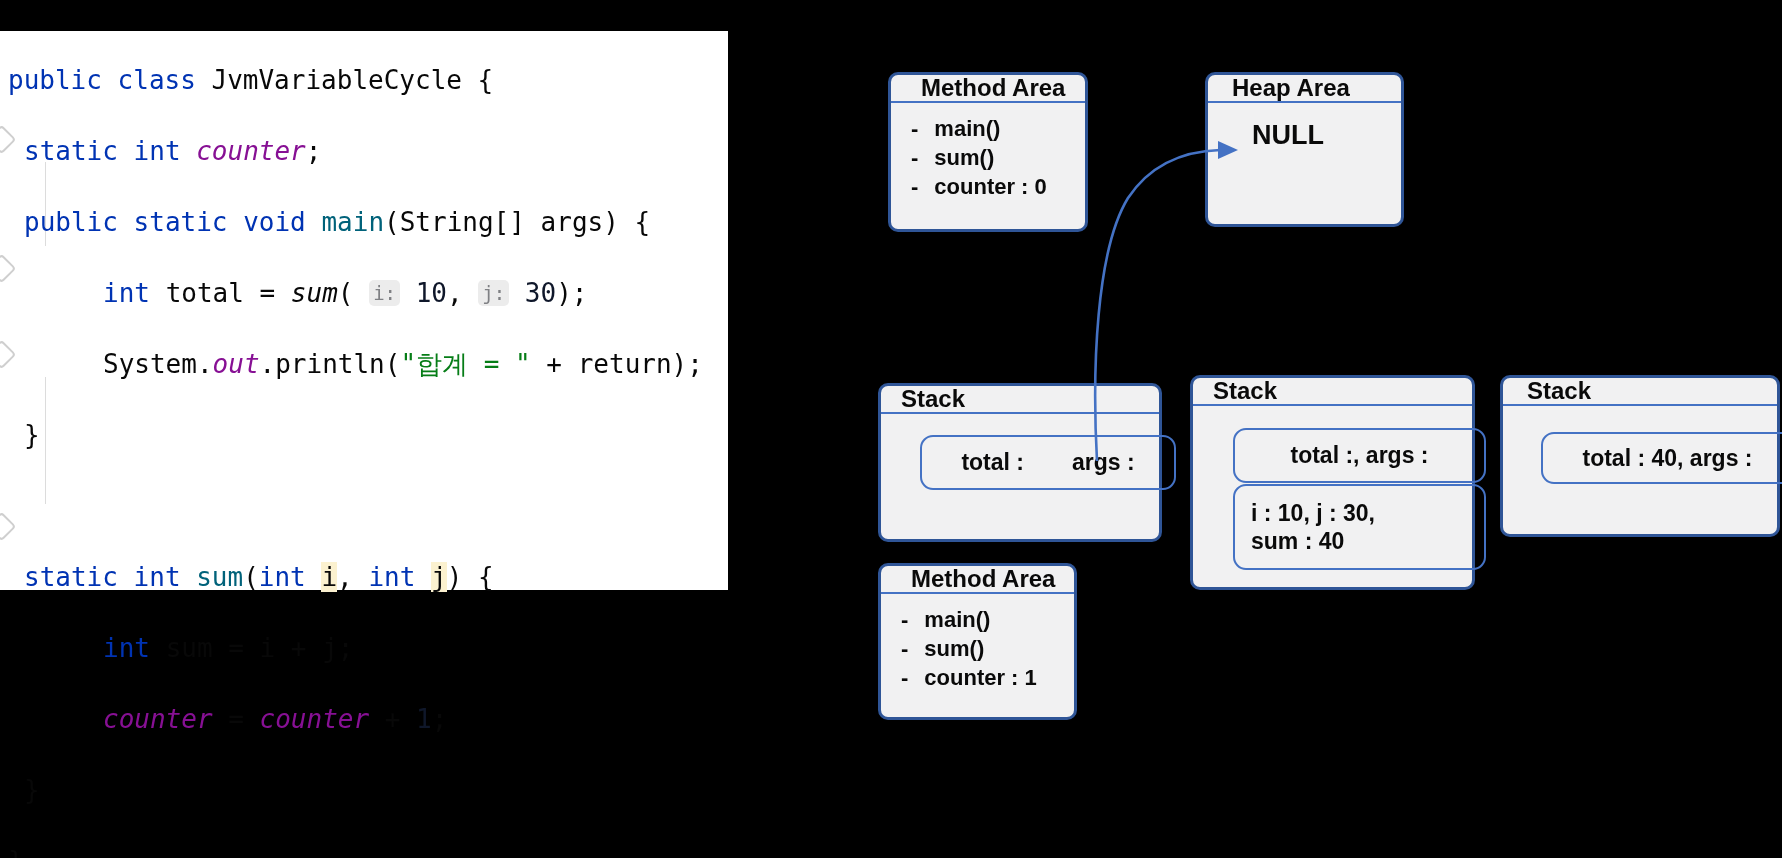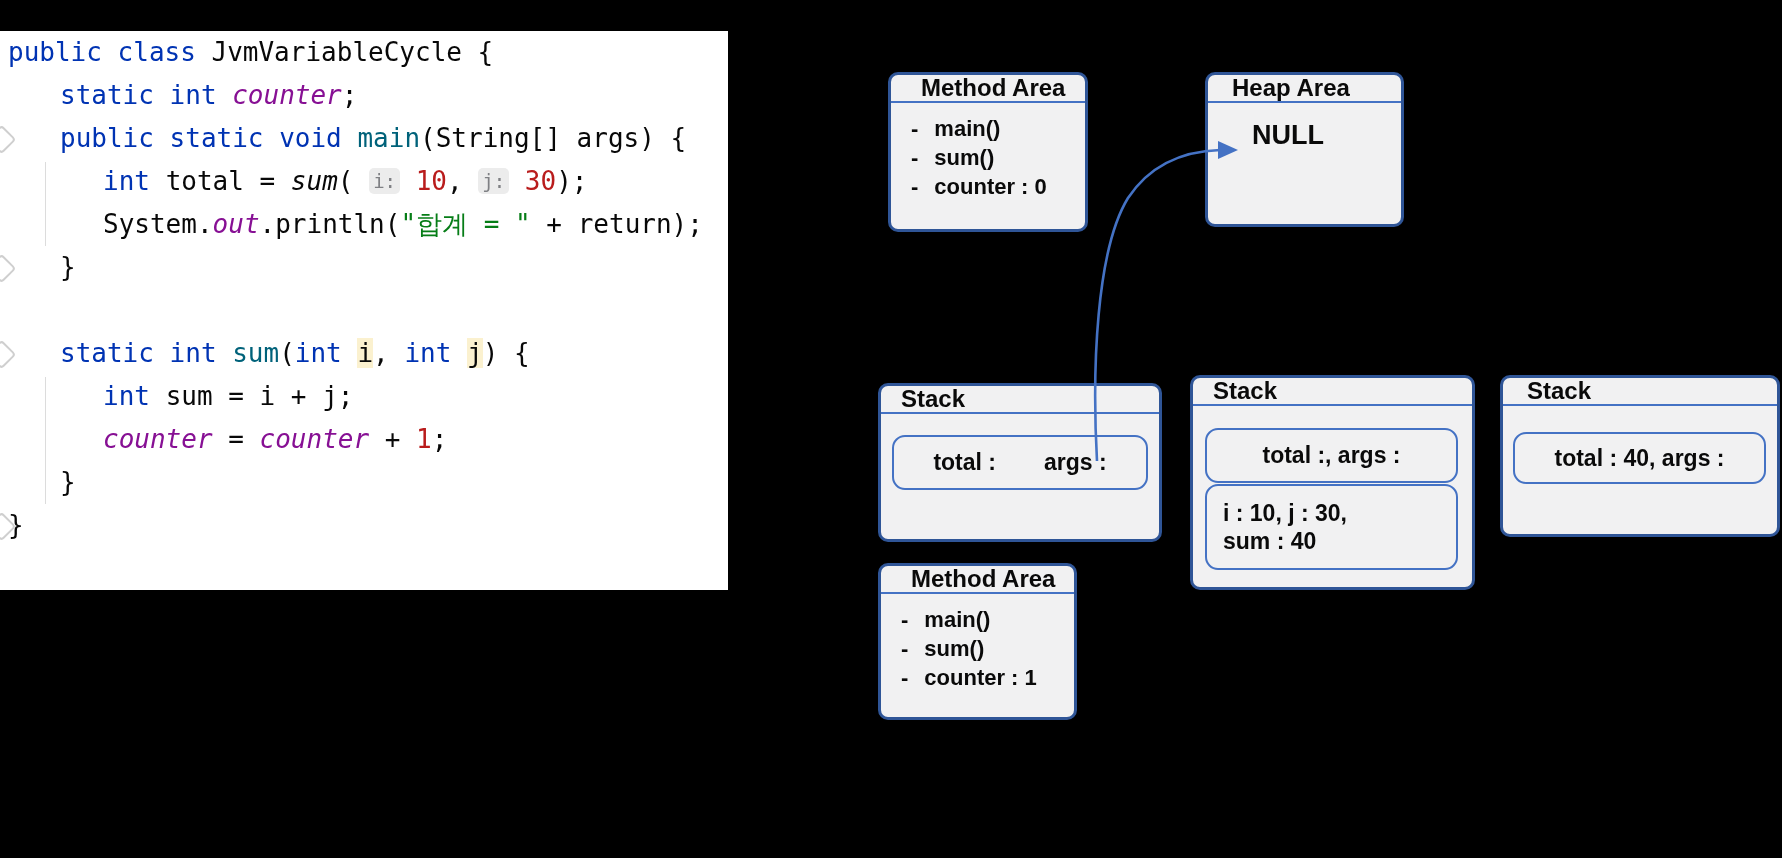--- a/index.html
+++ b/index.html
@@ -11,31 +11,31 @@
 
   
   .editor{
     position:absolute;left:0;top:31px;width:728px;height:559px;
     background:#ffffff;
   }
   .code-lines{position:absolute;left:0;top:0;right:0;}
   .code-line{
     height:43px;line-height:43px;white-space:pre;
     font-family:"DejaVu Sans Mono", monospace;
-    font-size:26px;color:#080808;
+    font-size:26px;color:#080808;margin-top:28px;
   }
   .ind0{padding-left:8px;}
-  .ind1{padding-left:60px;}
+  .ind1{padding-left:24px;}
   .ind2{padding-left:103px;}
   .tok-kw{color:#0033B3;}
   .tok-plain{color:#080808;}
   .tok-field{color:#871094;font-style:italic;}
   .tok-method{color:#00627A;}
   .tok-call{color:#080808;font-style:italic;}
-  .tok-num{color:#b91c1c;}
+  .tok-num{color:#0f172a;}
   .tok-str{color:#067D17;}
   .tok-hl{color:#080808;background:#FBF1CF;}
   .tok-chip{
     display:inline-block;background:#ECECEC;color:#7F8084;
     font-size:19px;line-height:26px;border-radius:5px;
     padding:0 4px;vertical-align:2px;font-style:normal;
   }
   .indent-guide{position:absolute;width:1px;background:#DCDCDC;left:45px;}
   .guide-1{top:131px;height:84px;}
   .guide-2{top:346px;height:127px;}
@@ -59,21 +59,21 @@
   }
   .title-center{padding-left:30px;}
   .ma-items{padding:11px 0 0 20px;}
   .ma-item{display:flex;gap:16px;font-size:22px;font-weight:700;line-height:29px;}
   .heap-null{
     padding:17px 0 0 44px;font-size:27px;font-weight:700;
   }
   .frame{
     position:absolute;border:2px solid #4472C4;border-radius:13px;
     box-sizing:border-box;display:flex;align-items:center;justify-content:center;
-    font-size:23px;font-weight:700;
+    font-size:23px;font-weight:700;margin-left:28px;
   }
   .frame-gap{gap:48px;}
   .frame-left{justify-content:flex-start;padding-left:16px;}
   .frame-2line{flex-direction:column;align-items:flex-start;justify-content:center;
     line-height:28px;}
 
   
   .arrow-layer{position:absolute;left:0;top:0;pointer-events:none;}
 </style>
 </head>

